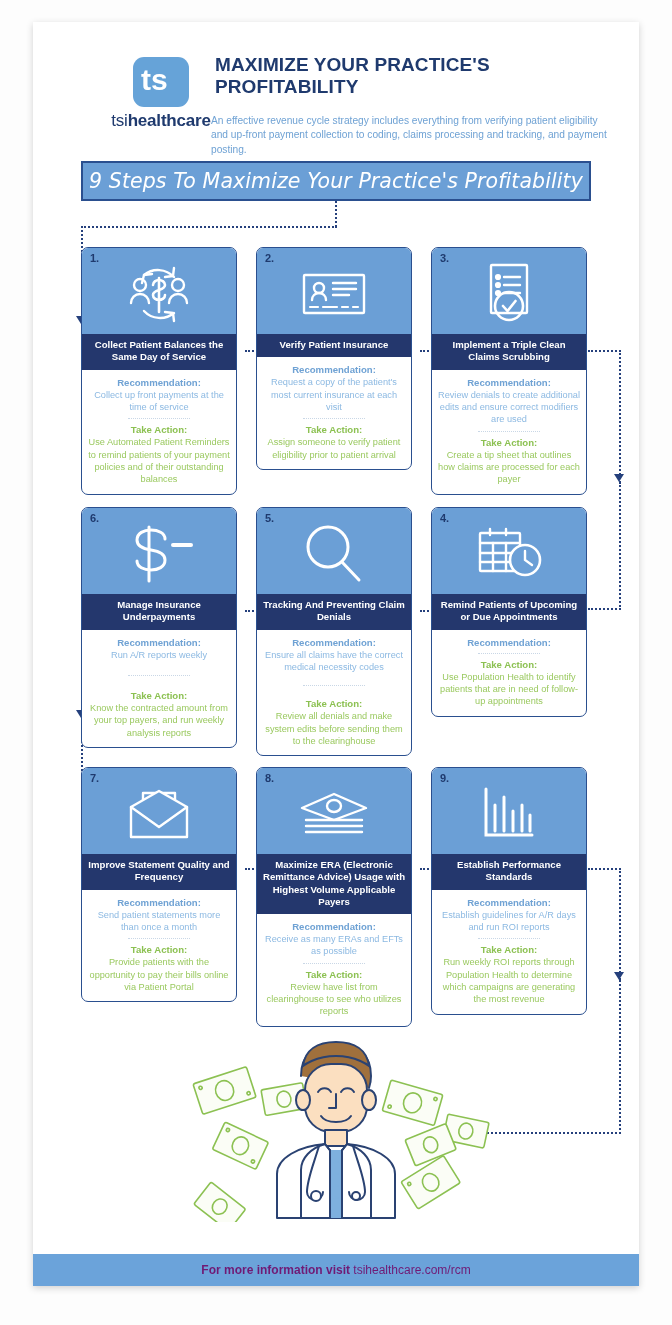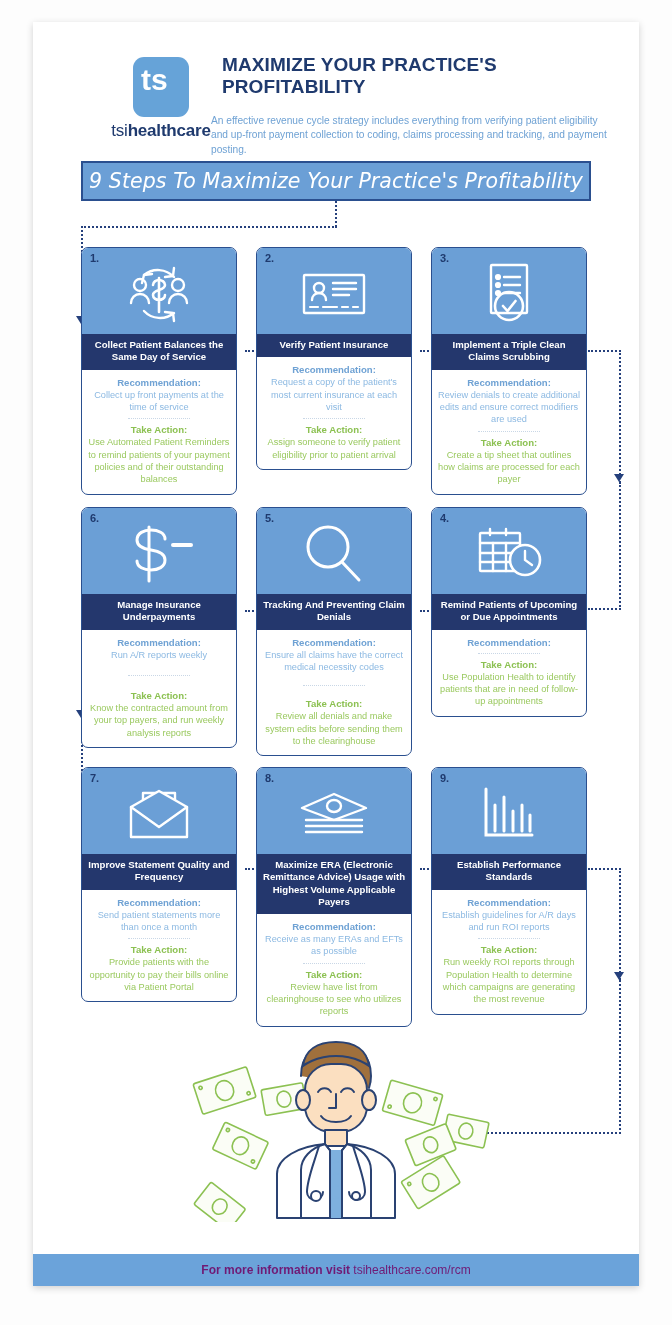--- a/index.html
+++ b/index.html
@@ -25,21 +25,21 @@
 
   
   .header {
     position: absolute; left: 0; top: 0; width: 606px; height: 120px;
   }
   .logo-wrap {
     position: absolute; left: 68px; top: 35px;
     width: 120px; text-align: center;
   }
   .logo-badge {
-    width: 56px; height: 60px; margin: 0 auto;
+    width: 56px; height: 50px; margin: 0 auto;
     background: #66a3d8; border-radius: 11px;
     position: relative;
   }
   .logo-t {
     position: absolute; left: 8px; top: 8px;
     font-size: 30px; font-weight: bold; color: #ffffff;
     font-family: "Liberation Sans", sans-serif; line-height: 1;
   }
   .logo-person {
     position: absolute; right: 10px; top: 9px; width: 13px; height: 32px;
@@ -47,21 +47,21 @@
   .logo-person .h { width: 9px; height: 9px; border-radius: 50%; background:#fff; margin: 0 auto; }
   .logo-person .b { width: 11px; height: 20px; background:#fff; margin: 1px auto 0;
       border-radius: 3px 3px 1px 1px; }
   .logo-word {
     margin-top: 4px; font-size: 17px; color: #1f3a6e; letter-spacing: -0.2px;
   }
   .logo-word .thin { font-weight: normal; }
   .logo-word .bold { font-weight: bold; }
 
   .head-title {
-    position: absolute; left: 189px; top: 32px; width: 410px;
+    position: absolute; left: 182px; top: 32px; width: 410px;
     font-size: 19px; font-weight: bold; color: #1f3a6e;
     line-height: 1.18; letter-spacing: 0.1px;
   }
   .head-sub {
     position: absolute; left: 178px; top: 83px; width: 400px;
     font-size: 10.2px; color: #6fa2d4; line-height: 1.42; margin-top: 9px;
   }
 
   
   .banner {

